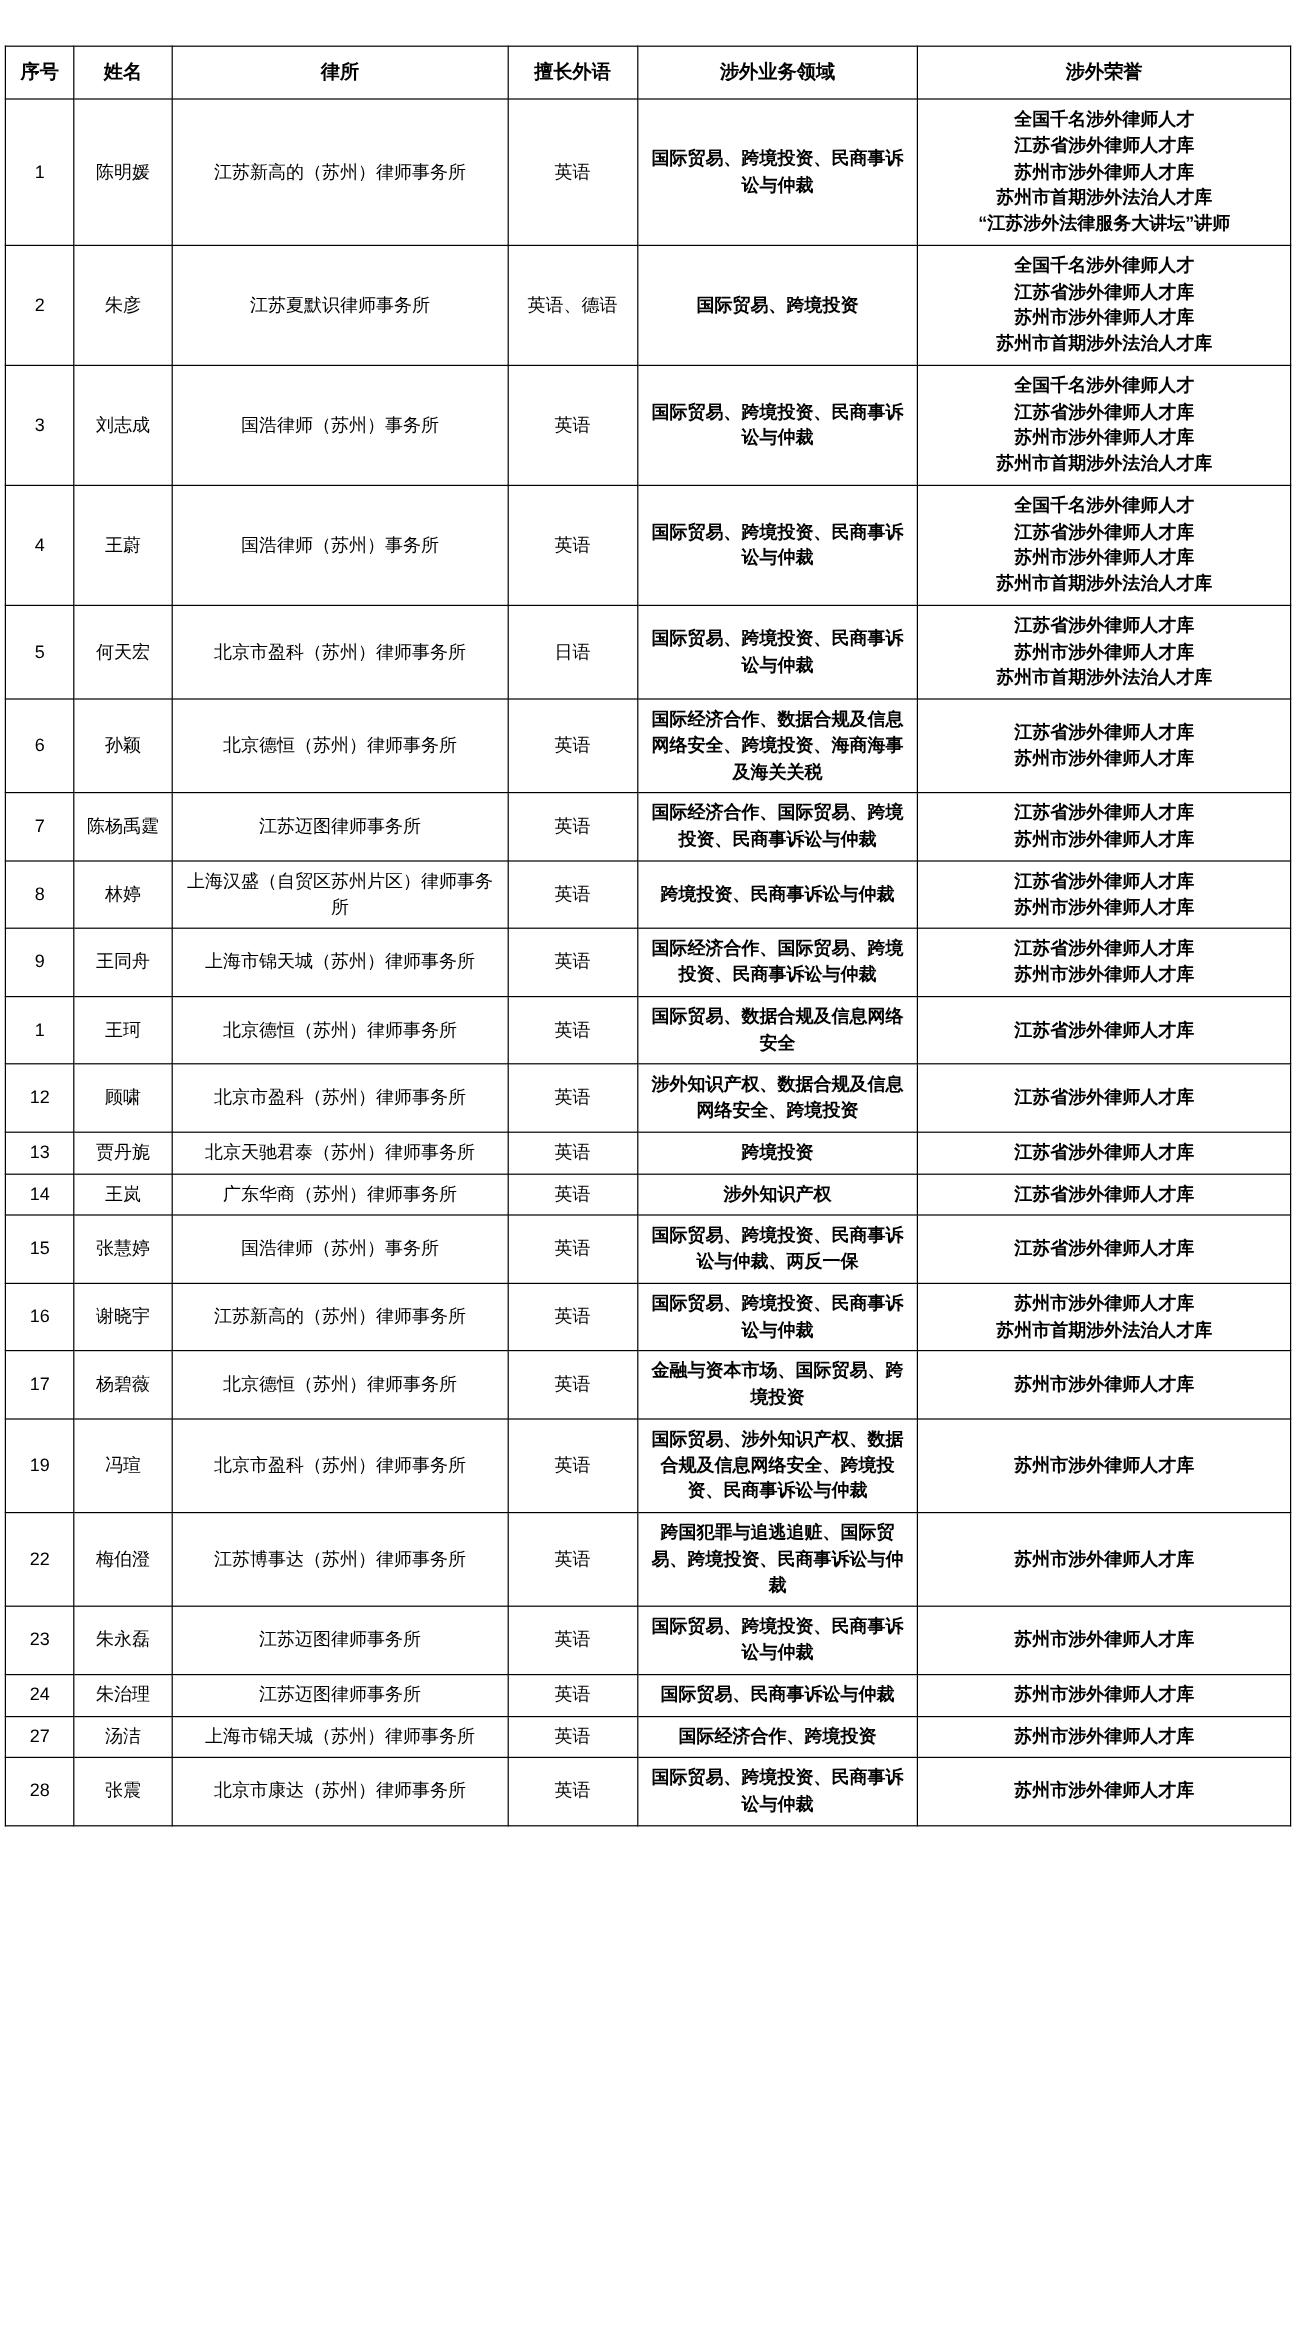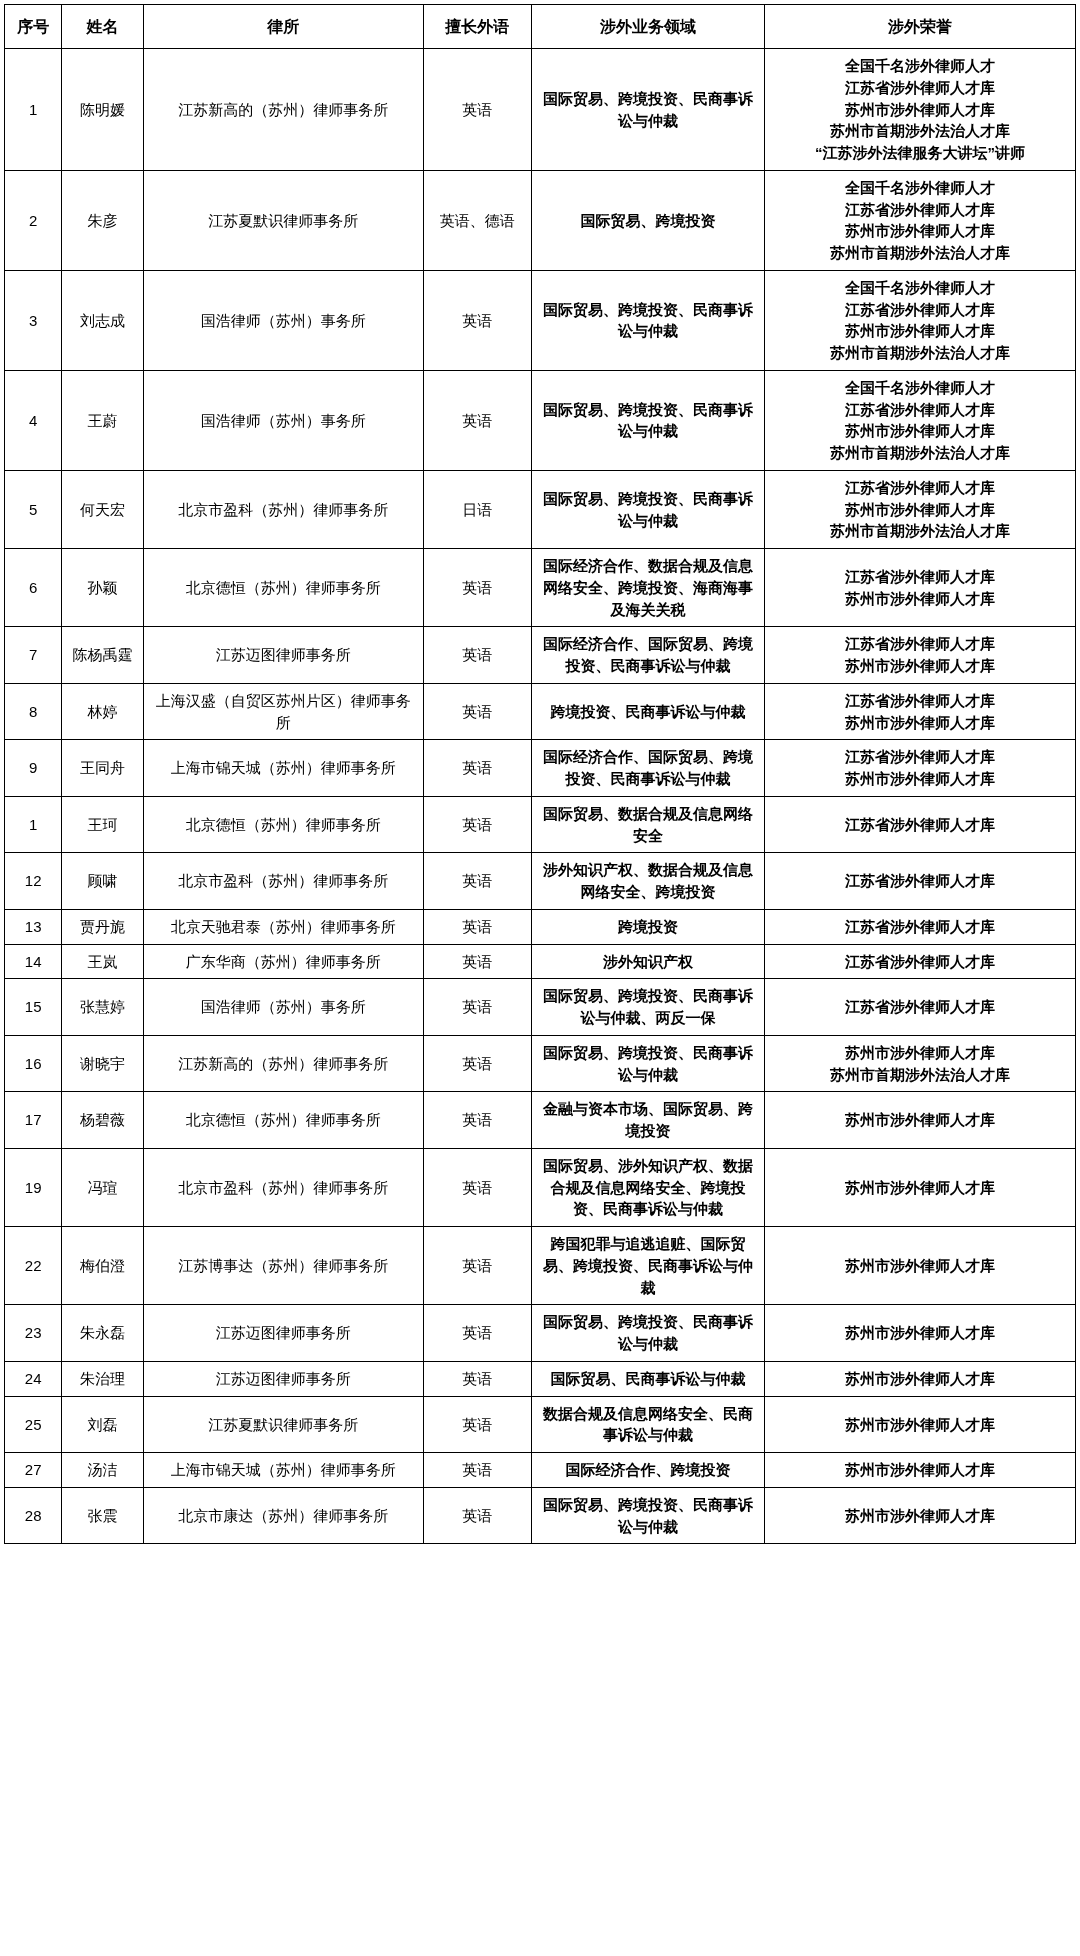--- a/index.html
+++ b/index.html
@@ -10,20 +10,21 @@
   body {
     width: 1080px;
     font-family: "Liberation Sans", "DejaVu Sans", sans-serif;
     color: #000000;
   }
   .sheet {
     width: 912px;
     box-sizing: border-box;
     padding: 4px 4px 4px 4px;
     background: #ffffff;
+    margin-top: 34px;
   }
   table.lawyer-table {
     border-collapse: collapse;
     width: 1072px;
     table-layout: fixed;
     border: 1px solid #000;
   }
   table.lawyer-table th,
   table.lawyer-table td {
     border: 1px solid #000;
@@ -258,28 +259,20 @@
         </tr>
         <tr>
           <td class="cell-index multi-line">24</td>
           <td class="cell-name multi-line">朱治理</td>
           <td class="cell-firm multi-line">江苏迈图律师事务所</td>
           <td class="cell-lang multi-line">英语</td>
           <td class="cell-field multi-line">国际贸易、民商事诉讼与仲裁</td>
           <td class="cell-honor multi-line">苏州市涉外律师人才库</td>
         </tr>
         <tr>
-          <td class="cell-index multi-line">25</td>
-          <td class="cell-name multi-line">刘磊</td>
-          <td class="cell-firm multi-line">江苏夏默识律师事务所</td>
-          <td class="cell-lang multi-line">英语</td>
-          <td class="cell-field multi-line">数据合规及信息网络安全、民商事诉讼与仲裁</td>
-          <td class="cell-honor multi-line">苏州市涉外律师人才库</td>
-        </tr>
-        <tr>
           <td class="cell-index multi-line">27</td>
           <td class="cell-name multi-line">汤洁</td>
           <td class="cell-firm multi-line">上海市锦天城（苏州）律师事务所</td>
           <td class="cell-lang multi-line">英语</td>
           <td class="cell-field multi-line">国际经济合作、跨境投资</td>
           <td class="cell-honor multi-line">苏州市涉外律师人才库</td>
         </tr>
         <tr>
           <td class="cell-index multi-line">28</td>
           <td class="cell-name multi-line">张震</td>

